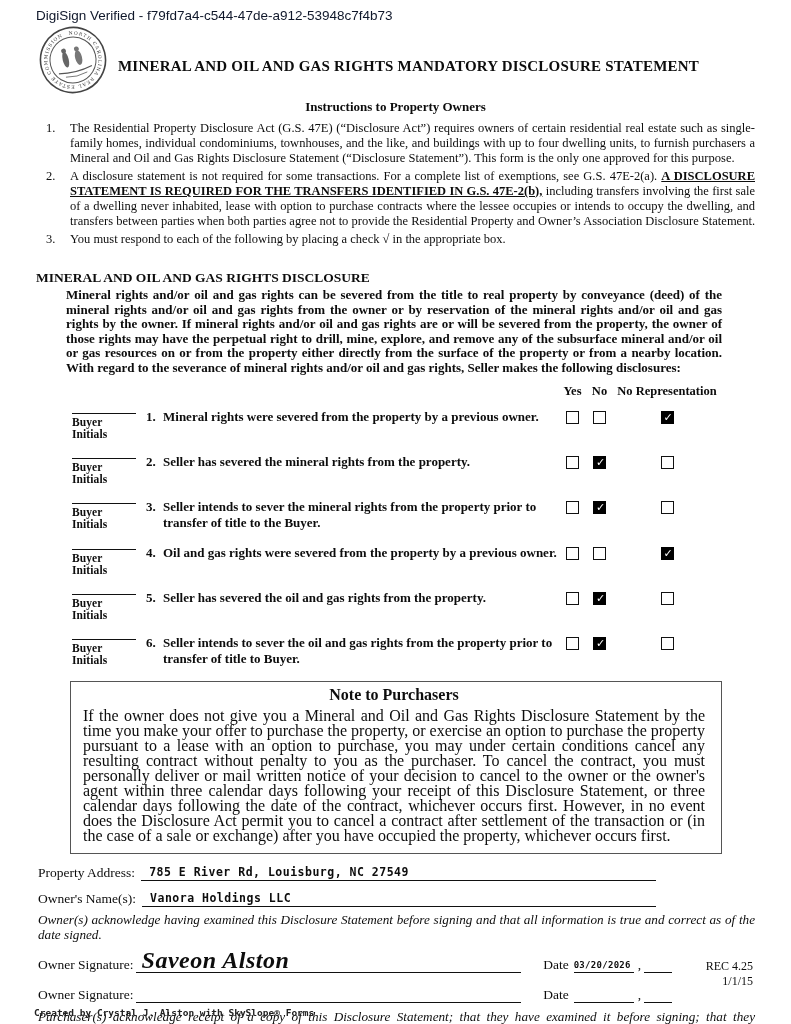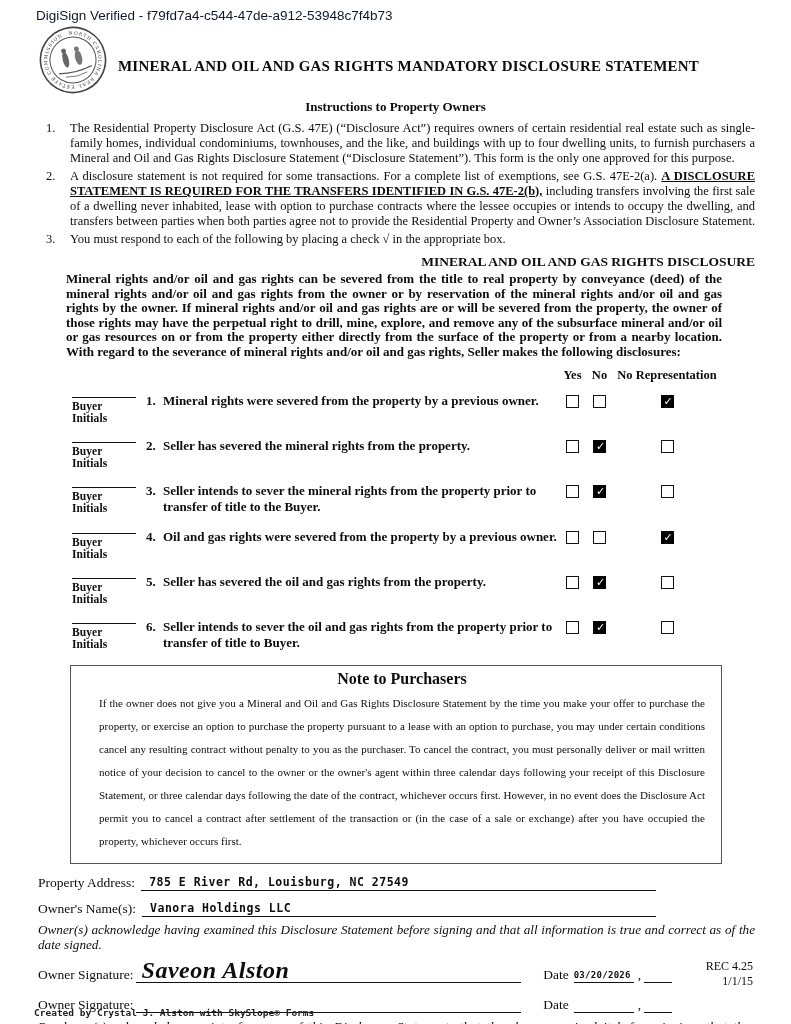--- a/index.html
+++ b/index.html
@@ -16,21 +16,21 @@
   .header { display:flex; align-items:center; margin-bottom:2px; }
   .seal { width:70px; height:70px; flex:0 0 70px; margin-left:2px; }
   .header-text { margin-left:10px; padding-top:10px; }
   .state { font-weight:bold; font-size:15px; letter-spacing:0.2px; }
   .title { font-weight:bold; font-size:15px; letter-spacing:0.2px; margin-top:2px; }
   .inst-heading { text-align:center; font-weight:bold; font-size:13px; margin:4px 0 6px 0; }
   .inst-list { margin-left:6px; }
   .inst-item { position:relative; padding-left:28px; font-size:12.5px; line-height:15px; text-align:justify; margin-bottom:3px; }
   .inst-num { position:absolute; left:4px; }
   .emph { font-weight:bold; text-decoration:underline; }
-  .disc-heading { text-align:right; font-weight:bold; font-size:13.5px; margin:7px 0 2px 0; }
+  .disc-heading { text-align:left; font-weight:bold; font-size:13.5px; margin:23px 0 2px 0; }
   .disc-intro { font-weight:bold; font-size:13px; line-height:14.6px; text-align:justify; margin:0 33px 8px 30px; }
   .grid-cols { display:grid; grid-template-columns:74px 413px 27px 27px 108px; margin-left:36px; }
   .col-headers { font-weight:bold; font-size:12.5px; margin-bottom:10px; }
   .ch-yes, .ch-no { grid-column:auto; text-align:center; }
   .ch-yes { grid-column:3; }
   .ch-no  { grid-column:4; }
   .ch-norep { grid-column:5; text-align:center; white-space:nowrap; }
   .disc-row { margin-bottom:14px; }
   .initials { width:64px; padding-top:4px;font-weight:bold; }
   .initials-line { border-top:1.5px solid #111; height:3px; width:64px; cursor:pointer; }
@@ -38,23 +38,23 @@
   .stmt { position:relative; padding-left:17px; font-weight:bold; font-size:13px; line-height:16px; }
   .stmt-num { position:absolute; left:0; }
   .cb-cell { display:flex; justify-content:center; align-items:flex-start; padding-top:2px; }
   .cb { width:13px; height:13px; border:1.5px solid #111; background:#fff; position:relative; cursor:pointer; }
   .cb.checked { background:#000; border-color:#000; }
   .cb.checked::after {
     content:"\2713"; position:absolute; left:0; top:-1px; width:13px; height:13px;
     color:#fff; font-size:11px; line-height:13px; text-align:center; font-weight:bold;
     font-family:"DejaVu Sans", sans-serif;
   }
-  .note-box { border:1.5px solid #555; margin:2px 33px 10px 34px; padding:4px 16px 10px 28px; }
+  .note-box { border:1.5px solid #555; margin:2px 33px 10px 34px; padding:4px 16px 10px 12px; }
   .note-heading { text-align:center; font-weight:bold; font-size:16px; margin-bottom:4px; }
-  .note-body { font-size:11px; line-height:23px; text-align:justify; }
+  .note-body { font-size:16px; line-height:15px; text-align:justify; }
   .field-row { display:flex; align-items:flex-end; margin:9px 0 0 2px; font-size:13.5px; width:618px; }
   .field-label { white-space:nowrap; }
   .value-line { flex:1; border-bottom:1.2px solid #111; margin-left:6px; padding:0 0 0 8px; }
   .mono-value { font-family:"DejaVu Sans Mono", monospace; font-weight:bold; font-size:11.5px; letter-spacing:0.5px; }
   .ack { font-style:italic; font-size:13.2px; line-height:15.5px; margin:5px 0 2px 2px; text-align:justify; }
   .sig-row { display:flex; align-items:flex-end; margin:8px 0 6px 2px; font-size:13.5px; width:634px; }
   .sig-line { flex:1; border-bottom:1.5px solid #111; margin-left:2px; position:relative; height:22px; cursor:pointer; }
   .signature { position:absolute; left:6px; bottom:-2px; font-style:italic; font-weight:bold; font-size:24px; white-space:nowrap; letter-spacing:0.5px; }
   .date-label { margin-left:22px; white-space:nowrap; }
   .date-line { width:60px; border-bottom:1.2px solid #111; margin-left:5px; text-align:left; cursor:pointer; }

